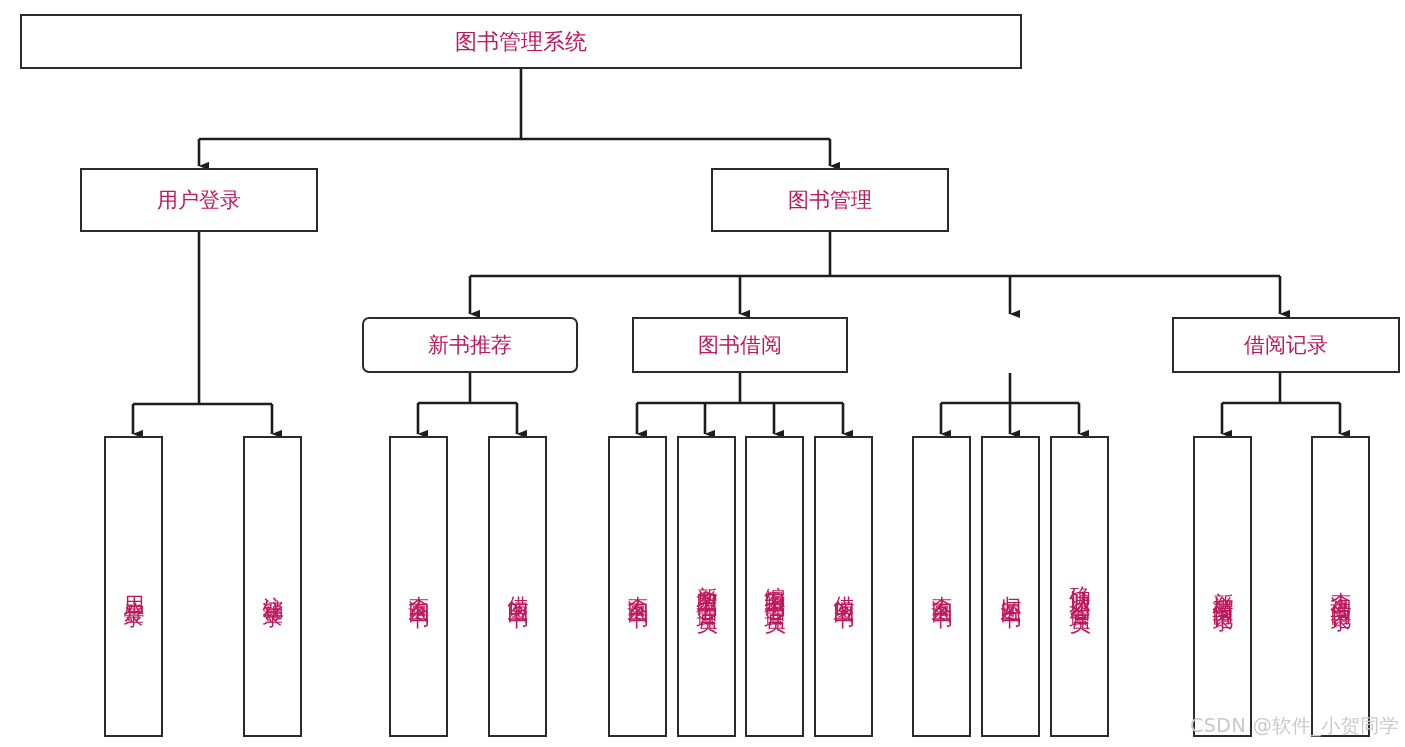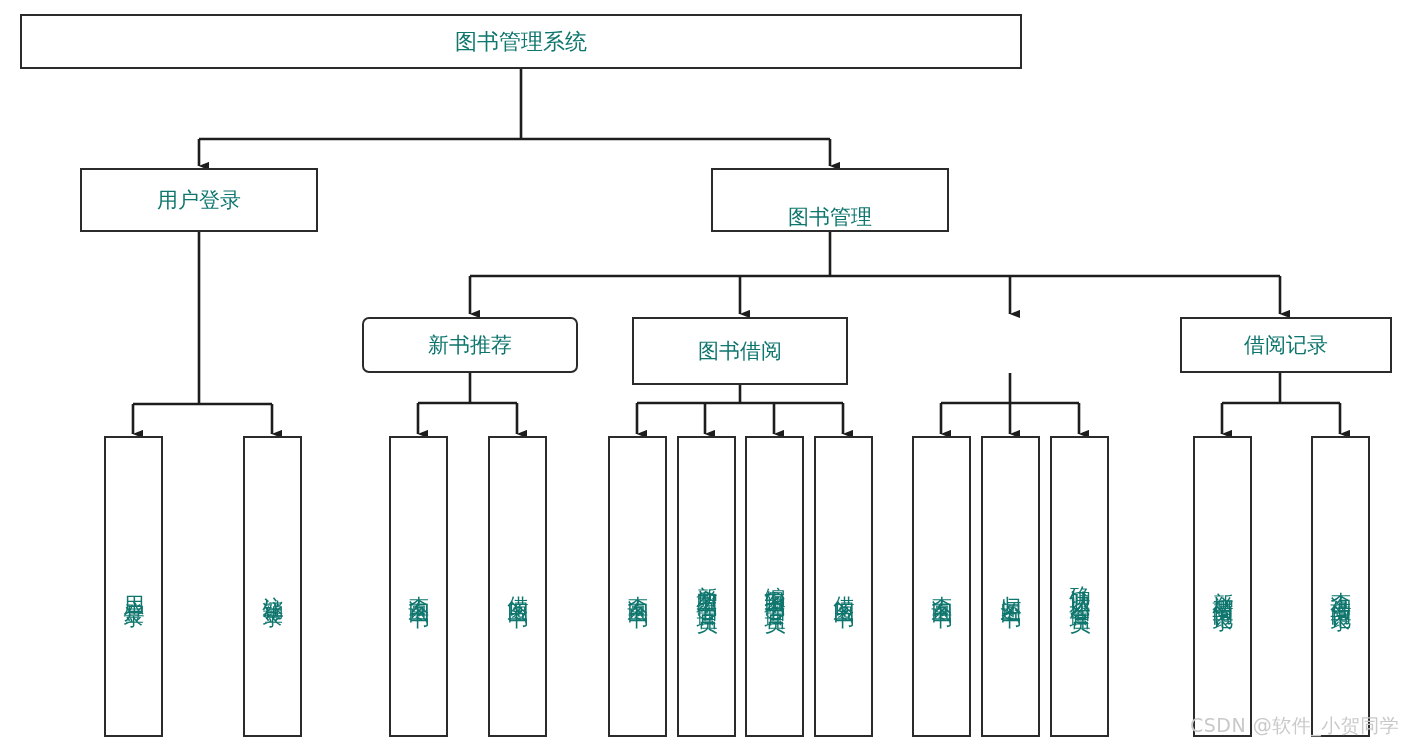--- a/index.html
+++ b/index.html
@@ -28,21 +28,21 @@
     position: absolute;
     box-sizing: border-box;
     background: #ffffff;
     border: 2px solid #2b2b2b;
     display: flex;
     align-items: center;
     justify-content: center;
     z-index: 2;
   }
   .node .label {
-    color: #0f766e;
+    color: #be185d;
     line-height: 1.18;
     text-align: center;
     white-space: pre;
   }
   .node.horiz .label {
     font-size: 21px;
   }
   .node.root .label {
     font-size: 22px;
   }
@@ -122,31 +122,31 @@
     </g>
   </svg>
 
   <div class="node root horiz" style="left:20px; top:14px; width:1002px; height:55px;">
     <span class="label">图书管理系统</span>
   </div>
 
   <div class="node horiz" style="left:80px; top:168px; width:238px; height:64px;">
     <span class="label">用户登录</span>
   </div>
-  <div class="node horiz" style="left:711px; top:168px; width:238px; height:64px;align-items:flex-end;">
+  <div class="node horiz" style="left:711px; top:168px; width:238px; height:64px;">
     <span class="label">图书管理</span>
   </div>
 
   <div class="node horiz" style="left:362px; top:317px; width:216px; height:56px;border-radius:7px;">
     <span class="label">新书推荐</span>
   </div>
-  <div class="node horiz" style="left:632px; top:317px; width:216px; height:68px;">
+  <div class="node horiz" style="left:632px; top:317px; width:216px; height:56px;">
     <span class="label">图书借阅</span>
   </div>
-  <div class="node horiz" style="left:1172px; top:317px; width:212px; height:56px;margin-left:8px;">
+  <div class="node horiz" style="left:1172px; top:317px; width:228px; height:56px;">
     <span class="label">借阅记录</span>
   </div>
 
   <div class="node vert" style="left:104px; top:436px; width:59px; height:301px;">
     <span class="label">用户登录</span>
   </div>
   <div class="node vert" style="left:243px; top:436px; width:59px; height:301px;">
     <span class="label">注销登录</span>
   </div>
 

